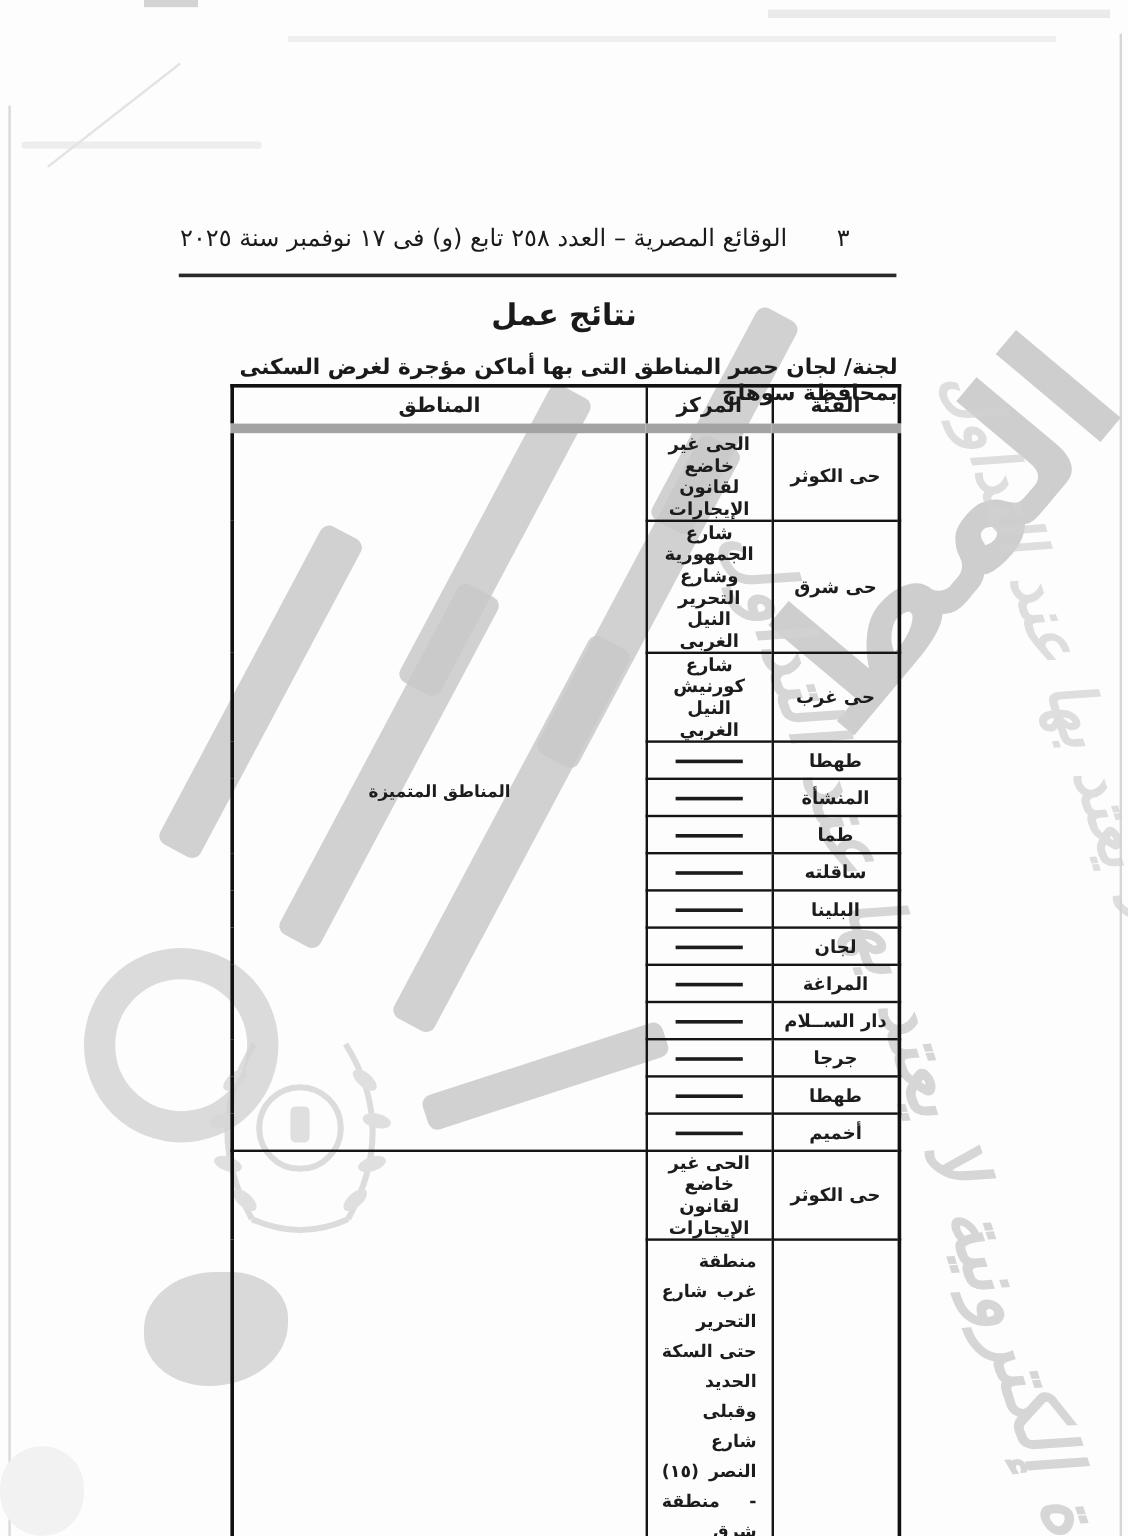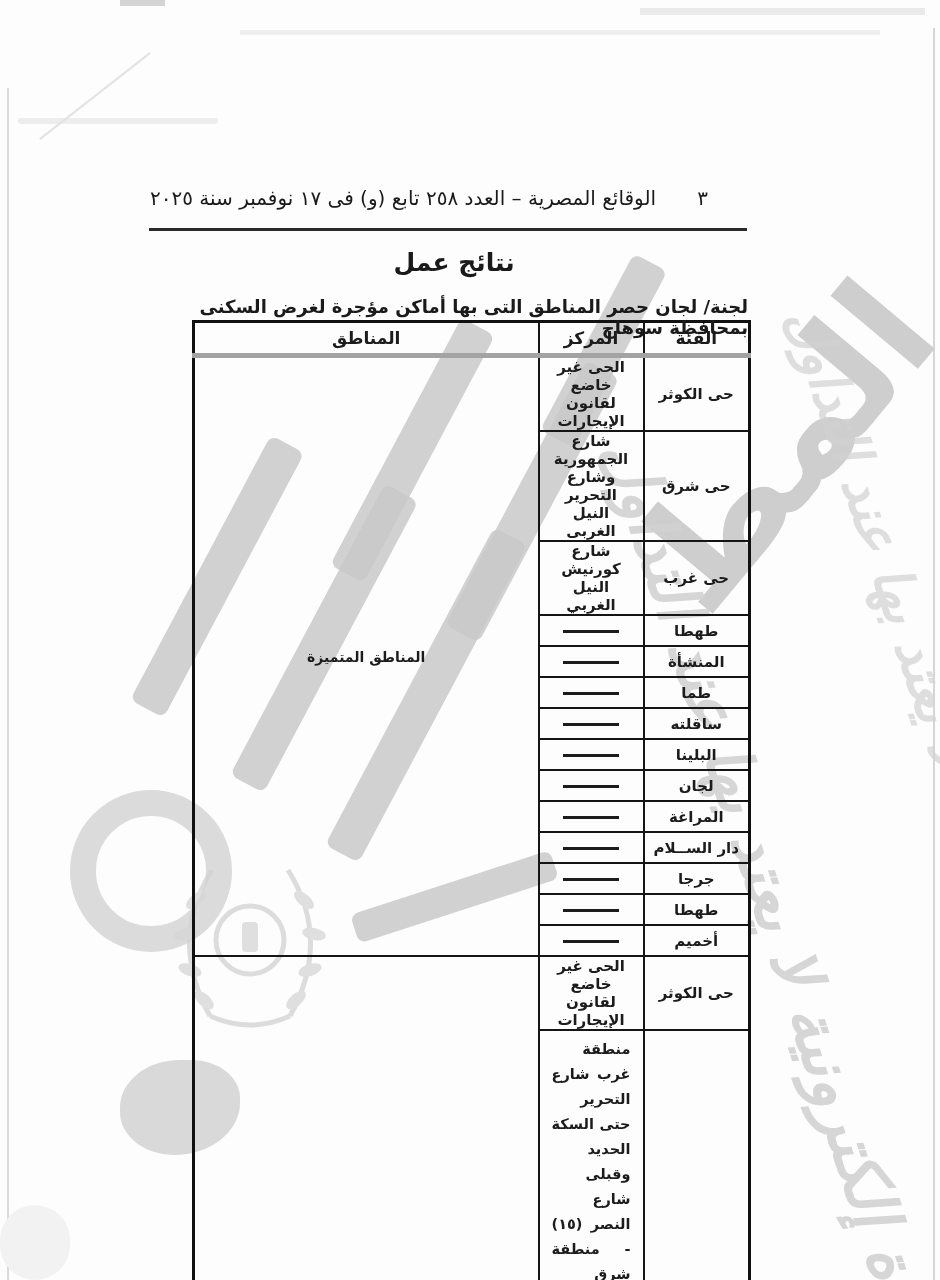--- a/index.html
+++ b/index.html
@@ -33,39 +33,39 @@
   
   .running-header{
     position:absolute;left:150px;top:186px;width:558px;
     display:flex;justify-content:space-between;align-items:baseline;
     font-size:20px;white-space:nowrap;z-index:3;
   }
   .page-number{font-size:20px;}
   .header-rule{position:absolute;left:149px;top:228px;width:598px;height:3px;background:#2a2a2a;z-index:3;}
   
   .doc-title{
-    position:absolute;left:176px;top:248px;width:556px;text-align:center;
+    position:absolute;left:192px;top:248px;width:556px;text-align:center;
     font-size:25px;font-weight:bold;z-index:3;
   }
   .doc-subtitle{
     position:absolute;left:192px;top:296px;width:556px;text-align:right;
     font-size:18px;font-weight:bold;z-index:3;
   }
   
   table.areas{
     position:absolute;left:192px;top:320px;width:556px;z-index:2;
     border-collapse:collapse;table-layout:fixed;direction:rtl;
     background:transparent;
   }
   table.areas th,table.areas td{
     border:2px solid #151515;background:transparent;
     font-weight:bold;color:#1c1c1c;vertical-align:middle;
   }
   table.areas{border:3px solid #111;}
-  table.areas thead th{height:28px;font-size:17px;text-align:center;border-bottom:5px solid #a3a3a3;}
+  table.areas thead th{height:28px;font-size:17px;text-align:center;border-bottom:8px solid #a3a3a3;}
   td.center-cell{font-size:15px;text-align:center;height:29px;padding:0 4px;}
   td.areas-cell{font-size:15px;text-align:center;height:29px;padding:0 8px;margin-left:28px;}
   td.areas-cell.long{
     font-size:14.5px;text-align:justify;line-height:25px;padding:6px 12px;height:auto;
   }
   td.cat-cell{font-size:14px;text-align:center;padding:16px 4px;}
   .dash{display:inline-block;width:56px;height:3px;background:#1c1c1c;vertical-align:middle;}
 </style>
 </head>
 <body>

